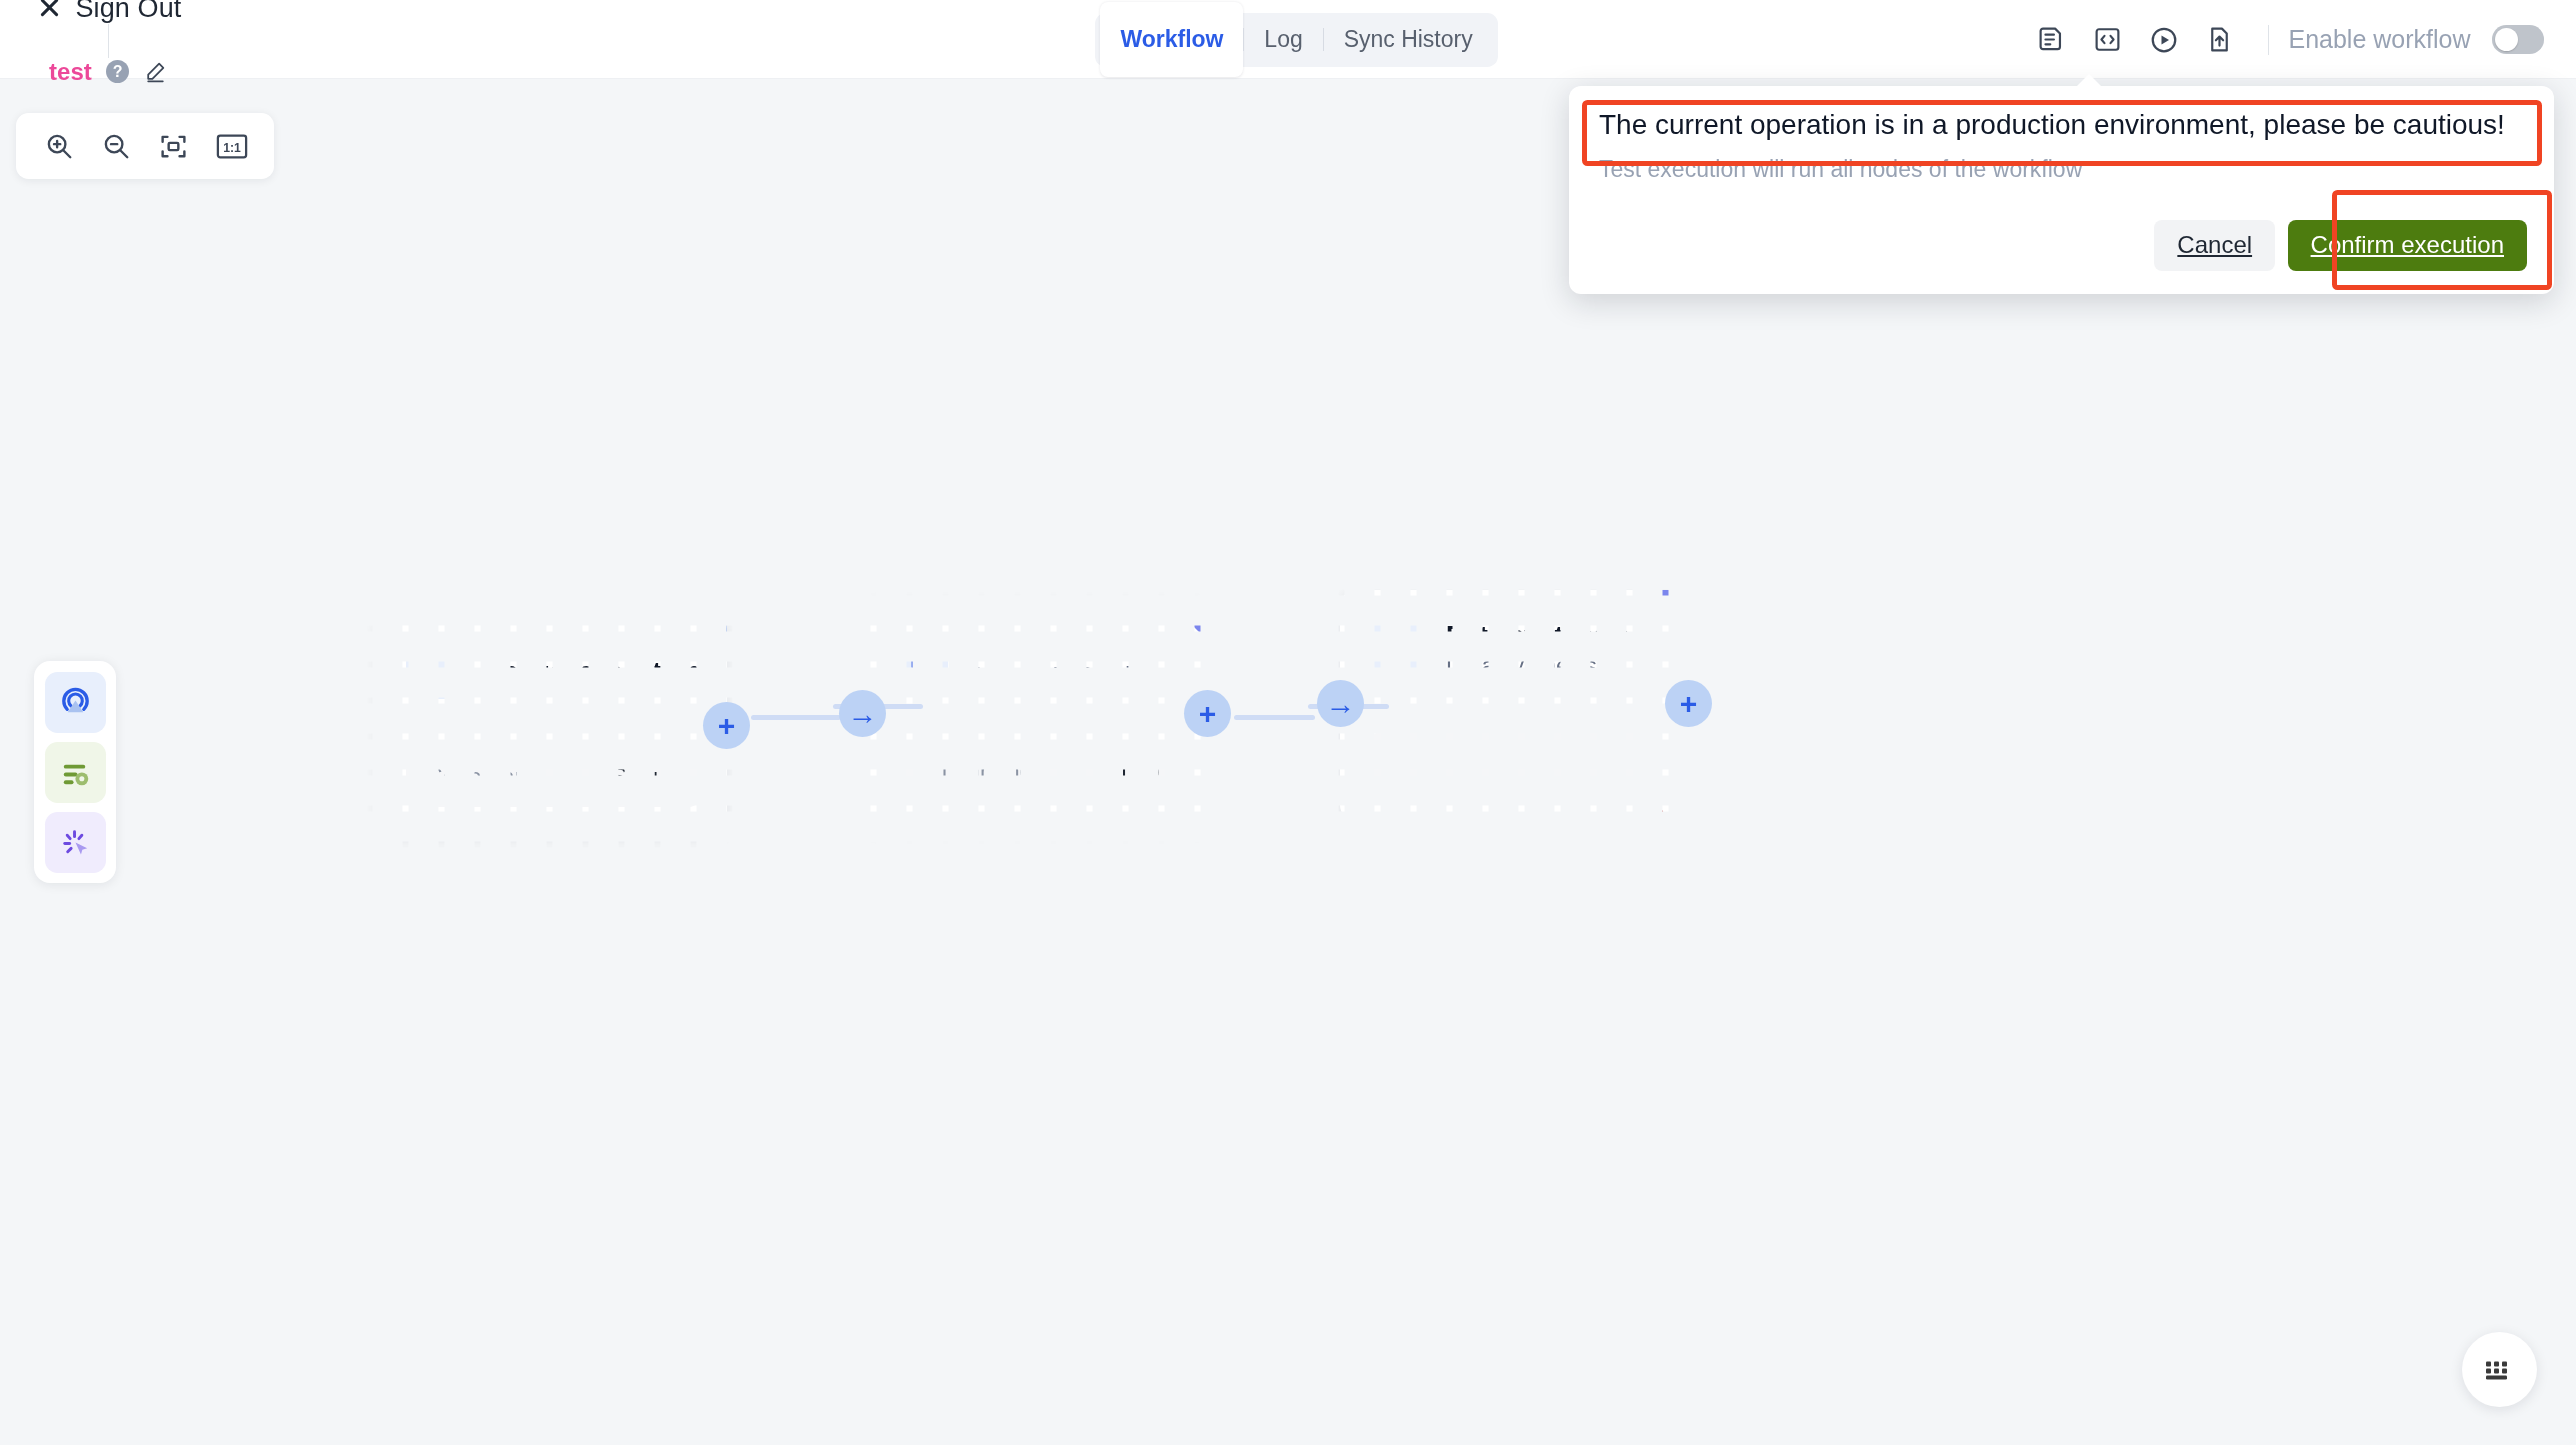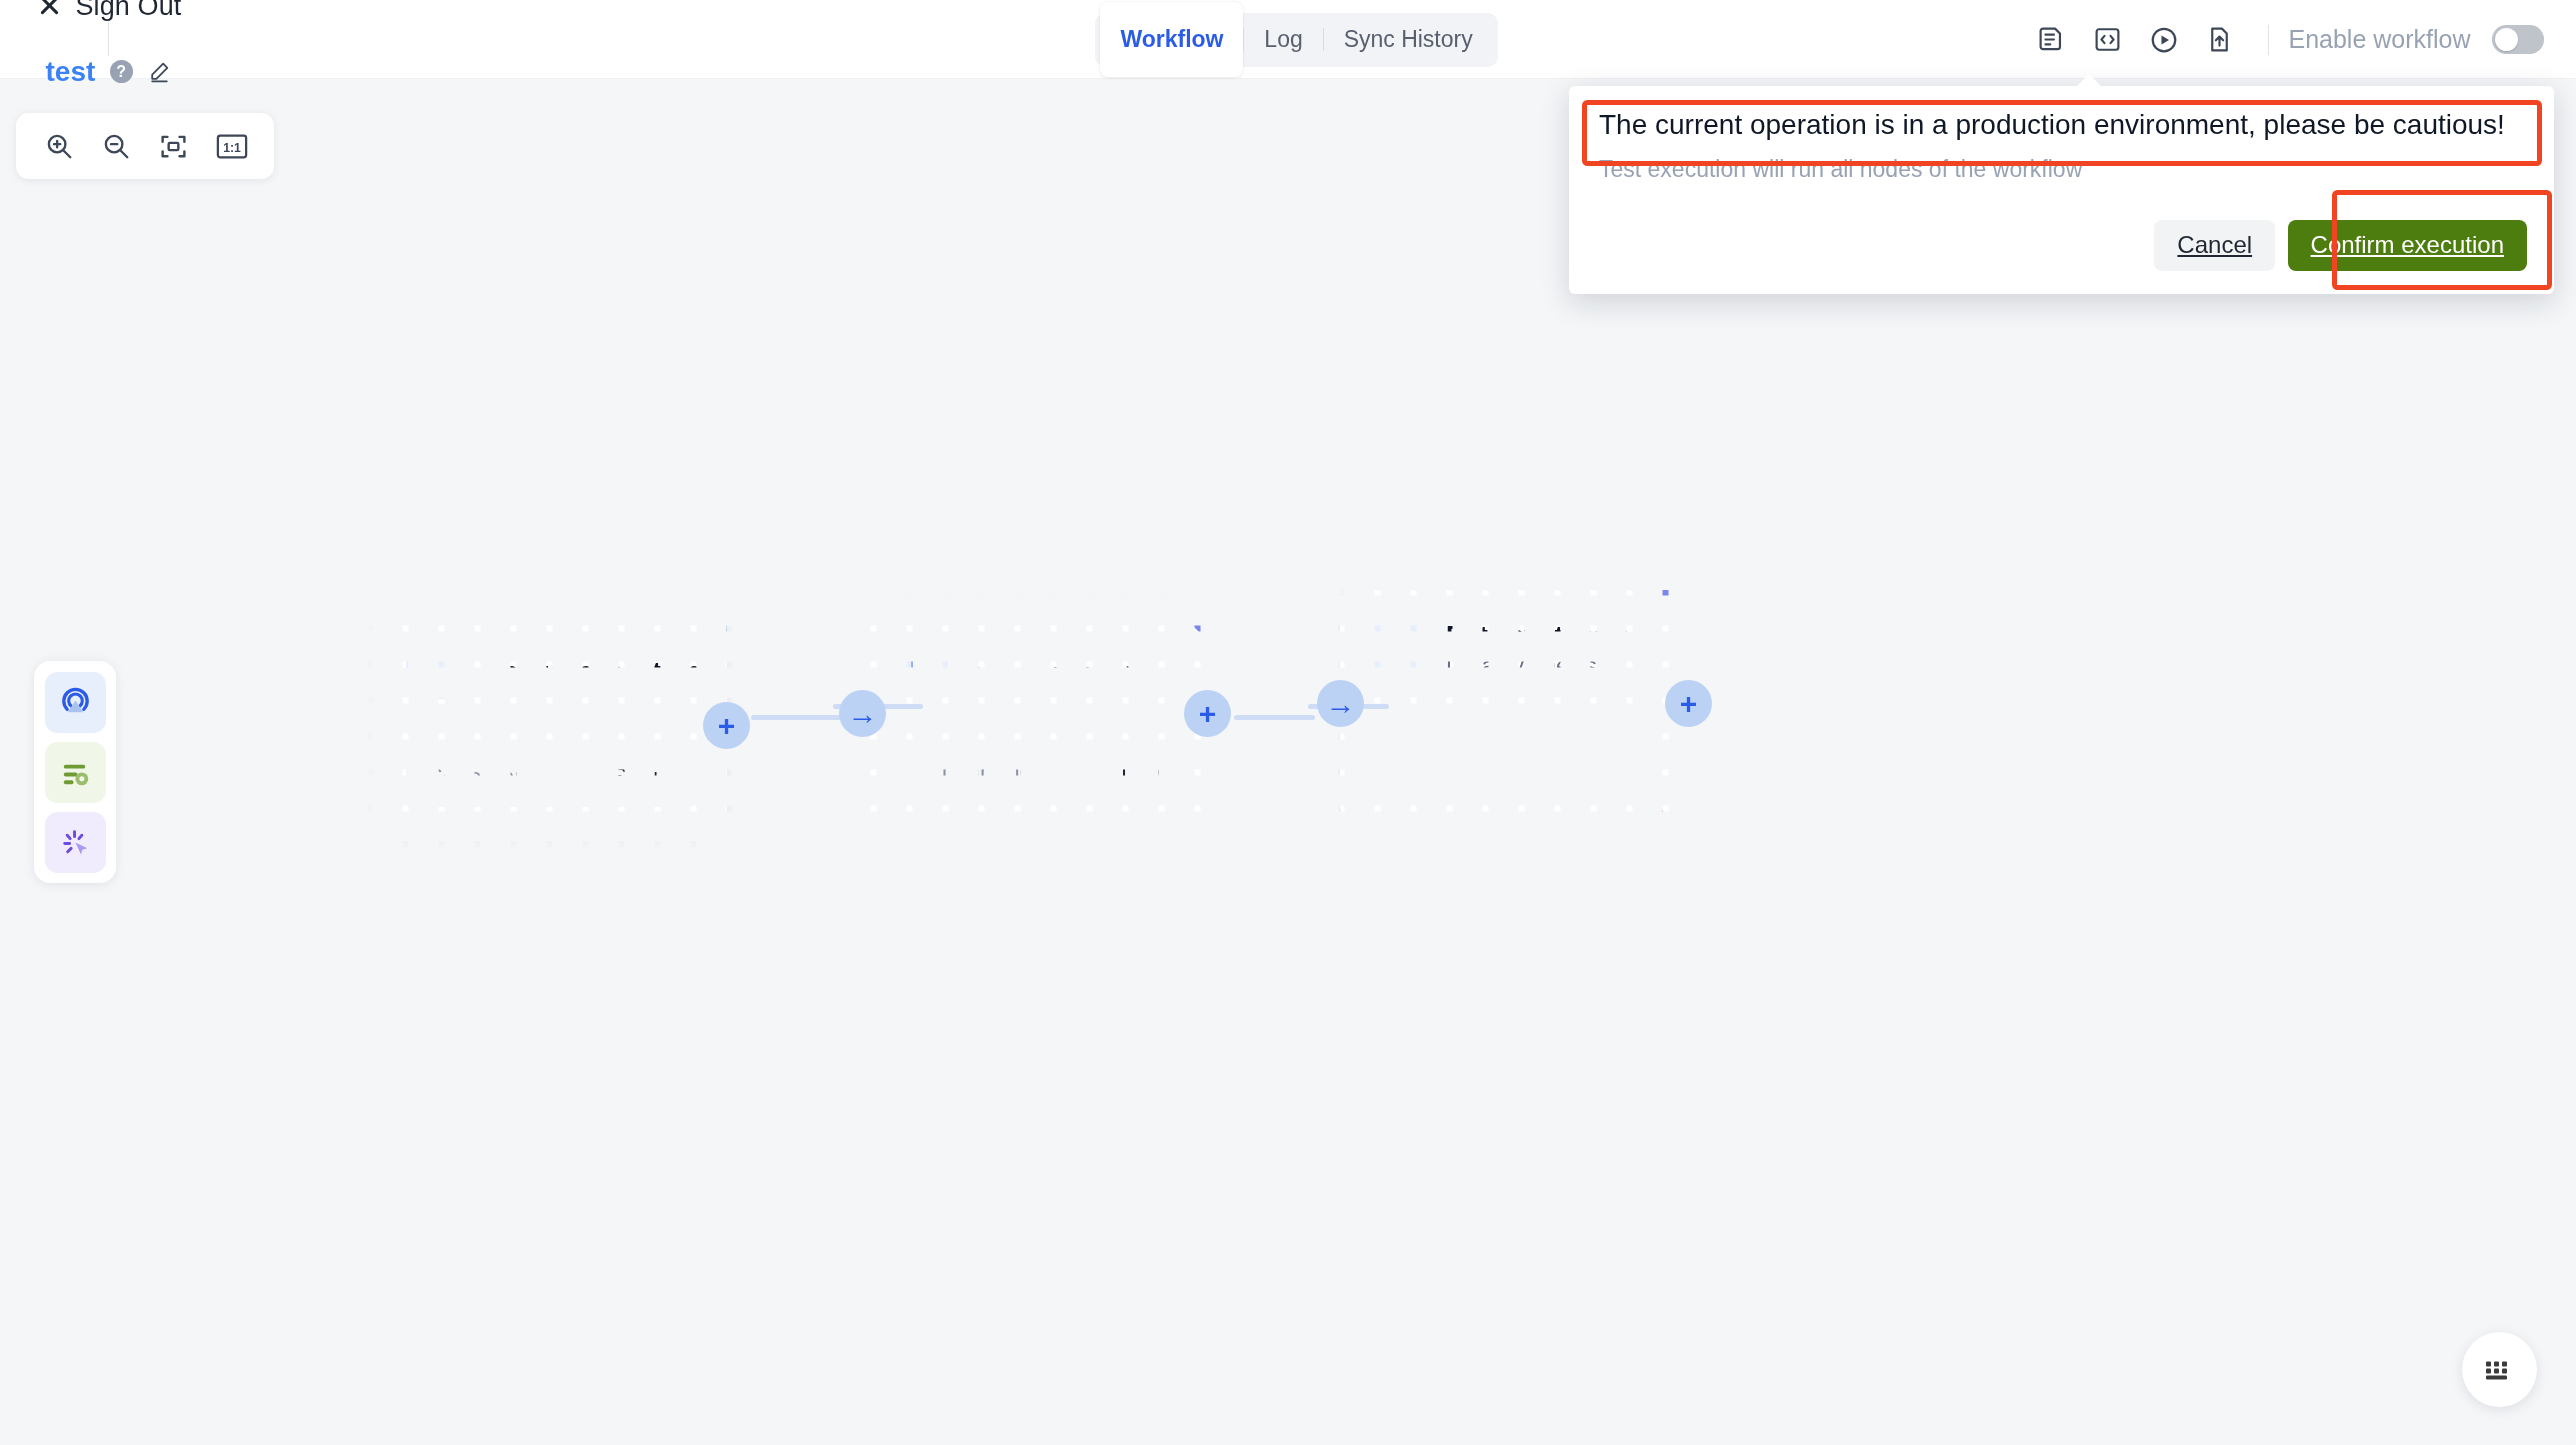--- a/index.html
+++ b/index.html
@@ -21,21 +21,21 @@
   .signout-label { font-size: 27px; color: #1f2733; letter-spacing: 0.1px; }
   .x-icon { width: 27px; height: 27px; position: relative; }
   .x-icon:before, .x-icon:after {
     content: ""; position: absolute; left: 1.8px; top: 11.6px;
     width: 23px; height: 3px; background: #1f2733; border-radius: 1.8px;
   }
   .x-icon:before { transform: rotate(45deg); }
   .x-icon:after { transform: rotate(-45deg); }
   .hdr-divider { width: 0.9px; height: 34px; background: #dfe3e8; margin: 0 30px; }
   .title-wrap { display: flex; align-items: center; gap: 14.3px; }
-  .wf-title { font-size: 28px; font-weight: bold; color: #3b82f6; }
+  .wf-title { font-size: 24px; font-weight: bold; color: #ec4899; }
   .help-icon {
     width: 23px; height: 23px; border-radius: 50%; background: #98a2b3;
     color: #fff; font-size: 16px; font-weight: bold;
     display: flex; align-items: center; justify-content: center; cursor: pointer;
   }
   .pencil-icon { width: 25px; height: 25px; cursor: pointer; }
 
   
   .tabs {
     position: absolute; left: 1095px; top: 12.5px;
@@ -135,21 +135,21 @@
     position: absolute; width: 47px; height: 47px; border-radius: 50%;
     background: #bcd2f5; display: flex; align-items: center; justify-content: center;
     cursor: pointer; z-index: 6;
   }
   .port .glyph { color: #2b5ce6; font-size: 30px; line-height: 1; font-weight: bold; }
   .edge { position: absolute; height: 5.4px; background: #cfdcf5; z-index: 4; border-radius: 2.7px; }
 
   
   .dialog {
     position: absolute; left: 1569px; top: 86px; width: 985px; height: 208px;
-    background: #ffffff; border-radius: 6px; box-shadow: 0 7.2px 30px rgba(16,24,40,.16);
+    background: #ffffff; border-radius: 12px; box-shadow: 0 7.2px 30px rgba(16,24,40,.16);
     z-index: 60;
   }
   .dialog .pointer {
     position: absolute; top: -11.6px; left: 508px; width: 0; height: 0;
     border-left: 12.5px solid transparent; border-right: 12.5px solid transparent;
     border-bottom: 12.5px solid #ffffff;
   }
   .dlg-title { position: absolute; left: 30px; top: 23px; font-size: 28px; color: #101828; white-space: nowrap; }
   .dlg-sub { position: absolute; left: 30px; top: 70px; font-size: 23px; color: #98a2b3; white-space: nowrap; }
   .dlg-actions { position: absolute; right: 27px; bottom: 23px; display: flex; align-items: center; gap: 12.5px; }

